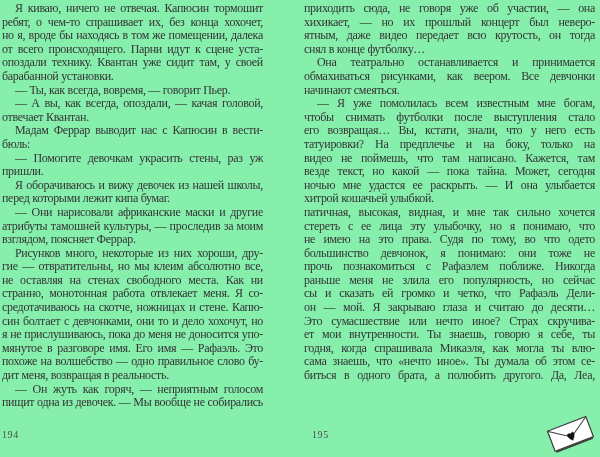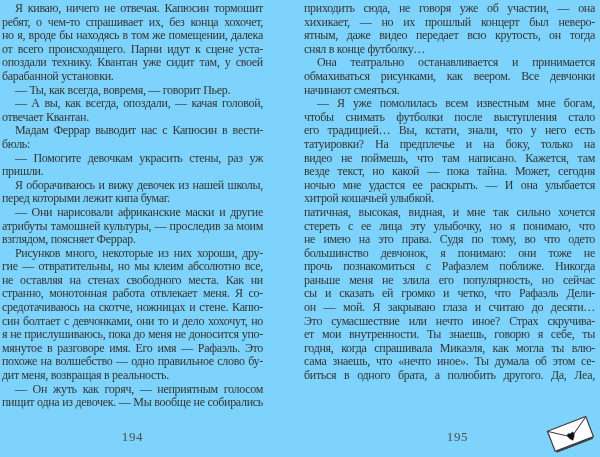--- a/index.html
+++ b/index.html
@@ -11,21 +11,21 @@
     width: 600px;
     height: 457px;
     position: relative;
     overflow: hidden;
     font-family: "Liberation Serif", "DejaVu Serif", serif;
     color: #343434;
   }
   .spread {
     position: absolute;
     inset: 0;
-    background: #7dd3fc;
+    background: #86efac;
   }
   .page {
     position: absolute;
     top: 2px;
   }
   .page-left  { left: 2px;   width: 261px; }
   .page-right { left: 304px; width: 291px; }
   .textblock {
     width: 100%;
   }
@@ -42,22 +42,21 @@
   .line.pend {
     text-align-last: left;
   }
   .line.indent {
     text-indent: 13px;
   }
   .page-number {
     position: absolute;
     top: 429px;
     width: 261px;
-    text-align: center;
-    font-size: 13px;
+    font-size: 10px;
     letter-spacing: 0.6px;
     color: #4d4d4d;
   }
   .page-number-left  { left: 2px; }
   .page-number-right { left: 312px; width: 291px; }
   .ornament {
     position: absolute;
     right: 3px;
     bottom: 1px;
     width: 52px;
@@ -108,21 +107,21 @@
     <div class="textblock">
         <div class="line">приходить сюда, не говоря уже об участии, — она</div>
         <div class="line">хихикает, — но их прошлый концерт был неверо-</div>
         <div class="line">ятным, даже видео передает всю крутость, он тогда</div>
         <div class="line pend">снял в конце футболку…</div>
         <div class="line indent">Она театрально останавливается и принимается</div>
         <div class="line">обмахиваться рисунками, как веером. Все девчонки</div>
         <div class="line pend">начинают смеяться.</div>
         <div class="line indent">— Я уже помолилась всем известным мне богам,</div>
         <div class="line">чтобы снимать футболки после выступления стало</div>
-        <div class="line">его традицией… Вы, кстати, знали, что у него есть</div>
+        <div class="line">его возвращая… Вы, кстати, знали, что у него есть</div>
         <div class="line">татуировки? На предплечье и на боку, только на</div>
         <div class="line">видео не поймешь, что там написано. Кажется, там</div>
         <div class="line">везде текст, но какой — пока тайна. Может, сегодня</div>
         <div class="line">ночью мне удастся ее раскрыть. — И она улыбается</div>
         <div class="line pend">хитрой кошачьей улыбкой.</div>
         <div class="line">патичная, высокая, видная, и мне так сильно хочется</div>
         <div class="line">стереть с ее лица эту улыбочку, но я понимаю, что</div>
         <div class="line">не имею на это права. Судя по тому, во что одето</div>
         <div class="line">большинство девчонок, я понимаю: они тоже не</div>
         <div class="line">прочь познакомиться с Рафаэлем поближе. Никогда</div>

